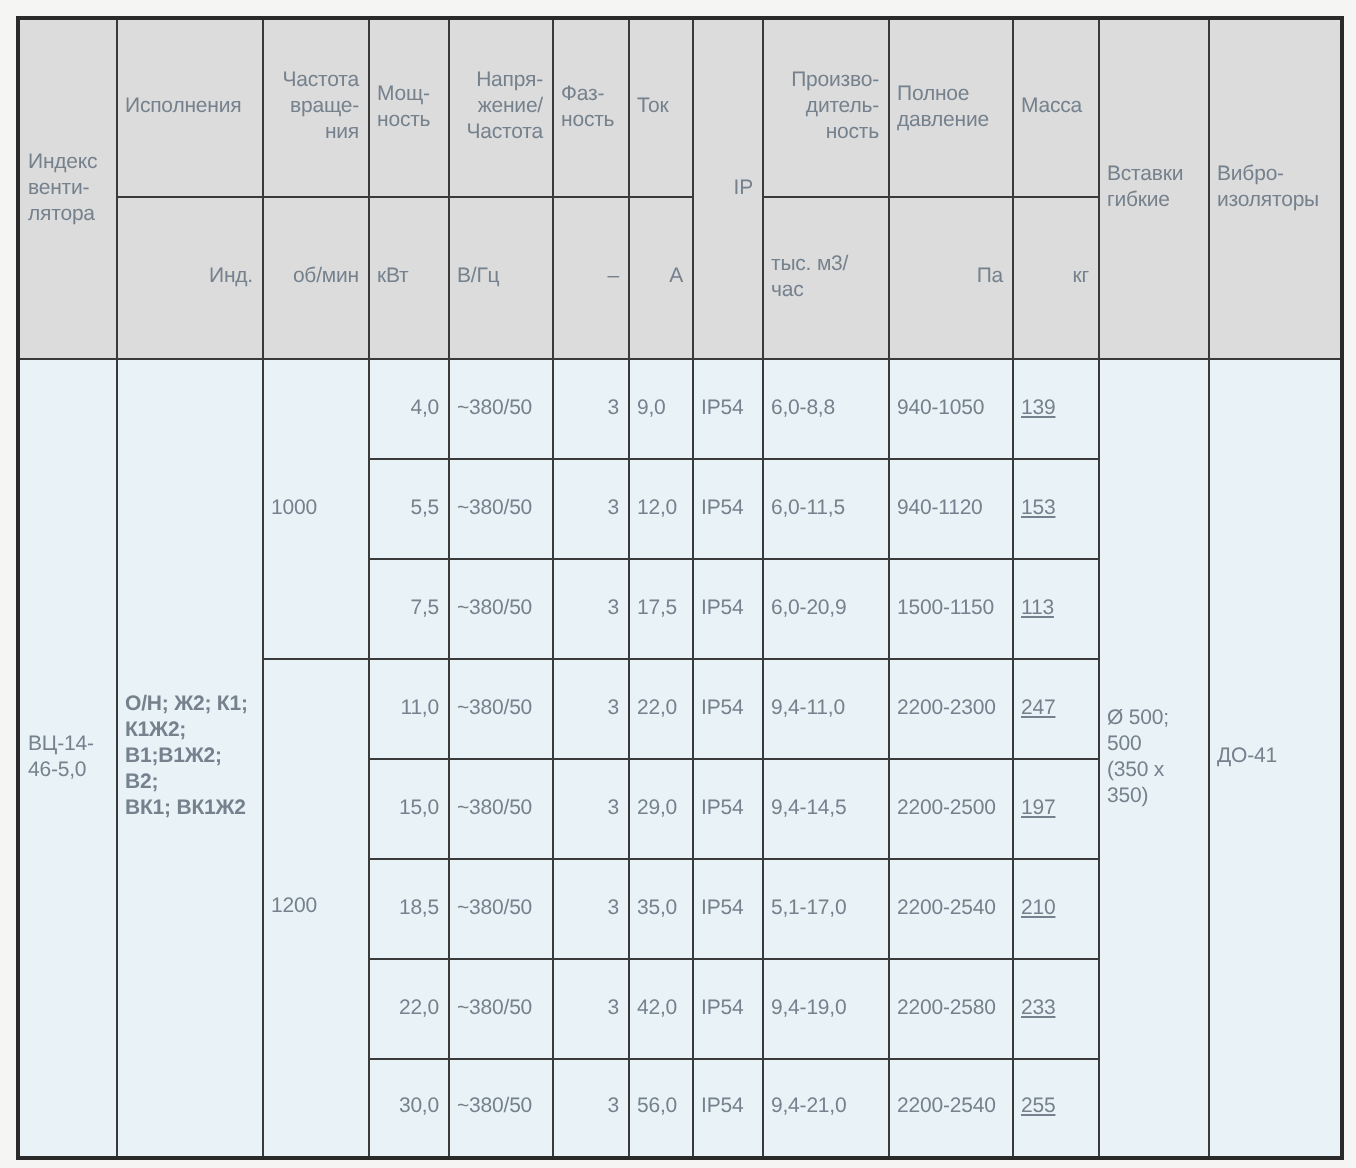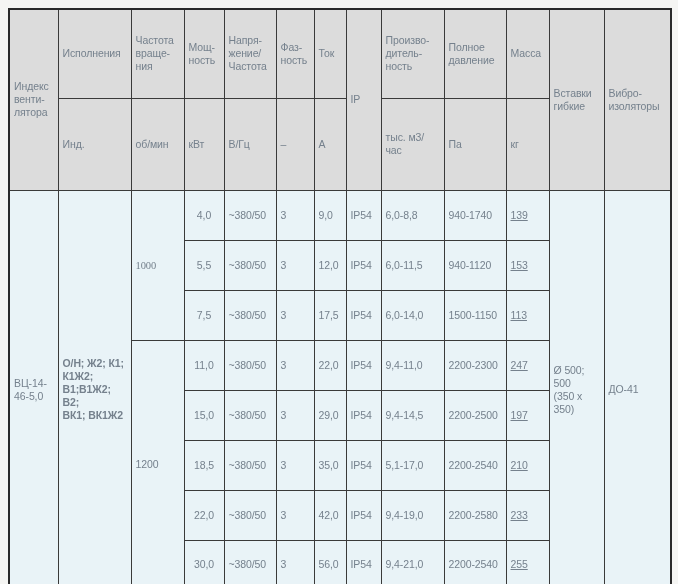--- a/index.html
+++ b/index.html
@@ -23,30 +23,30 @@
     letter-spacing:-0.1px;
     color:#75818d;
     padding:2px 4px;
     vertical-align:middle;
     white-space:pre-line;
     overflow:hidden;
   }
   thead td{background:#dcdcdc;}
   tbody td{background:#e9f3f7;}
   tr.h1{height:89px;}
-  tr.h2{height:92px;padding-left:12px;}
+  tr.h2{height:81px;padding-left:12px;}
   tr.br{height:50px;}
   .al{text-align:left;}
-  .ac{text-align:left;}
-  .ar{text-align:center;padding-right:7px;}
+  .ac{text-align:right;}
+  .ar{text-align:right;padding-right:7px;}
   .pl8{padding-left:8px;text-decoration:underline;}
   .pt-hspan{vertical-align:top;padding-top:97px;}
   .pt-index{vertical-align:top;padding-top:185px;}
   .pt-exec{vertical-align:top;padding-top:196px;font-weight:bold;}
-  .pt-rpm1{vertical-align:top;padding-top:78px;font-family:Liberation Serif, serif;}
+  .pt-rpm1{vertical-align:top;padding-top:78px;}
   .pt-rpm2{vertical-align:top;padding-top:157px;}
   .pt-ins{vertical-align:top;padding-top:212px;}
   .pt-vib{vertical-align:top;padding-top:254px;}
 </style>
 </head>
 <body>
 
 <table class="spec">
   <colgroup>
     <col style="width:49px">
@@ -112,21 +112,21 @@
 К1Ж2;
 В1;В1Ж2; В2;
 ВК1; ВК1Ж2</td>
       <td rowspan="3" class="al pt-rpm1">1000</td>
       <td class="ar">4,0</td>
       <td class="al">~380/50</td>
       <td class="ac">3</td>
       <td class="al">9,0</td>
       <td class="al">IP54</td>
       <td class="al">6,0-8,8</td>
-      <td class="al">940-1740</td>
+      <td class="al">940-1050</td>
       <td class="al pl8">139</td>
       <td rowspan="8" class="al pt-ins">Ø 500; 500
 (350 x 350)</td>
       <td rowspan="8" class="al pt-vib">ДО-41</td>
     </tr>
     <tr class="br">
       <td class="ar">5,5</td>
       <td class="al">~380/50</td>
       <td class="ac">3</td>
       <td class="al">12,0</td>
@@ -134,21 +134,21 @@
       <td class="al">6,0-11,5</td>
       <td class="al">940-1120</td>
       <td class="al pl8">153</td>
     </tr>
     <tr class="br">
       <td class="ar">7,5</td>
       <td class="al">~380/50</td>
       <td class="ac">3</td>
       <td class="al">17,5</td>
       <td class="al">IP54</td>
-      <td class="al">6,0-14,0</td>
+      <td class="al">6,0-20,9</td>
       <td class="al">1500-1150</td>
       <td class="al pl8">113</td>
     </tr>
     <tr class="br">
       <td rowspan="5" class="al pt-rpm2">1200</td>
       <td class="ar">11,0</td>
       <td class="al">~380/50</td>
       <td class="ac">3</td>
       <td class="al">22,0</td>
       <td class="al">IP54</td>

